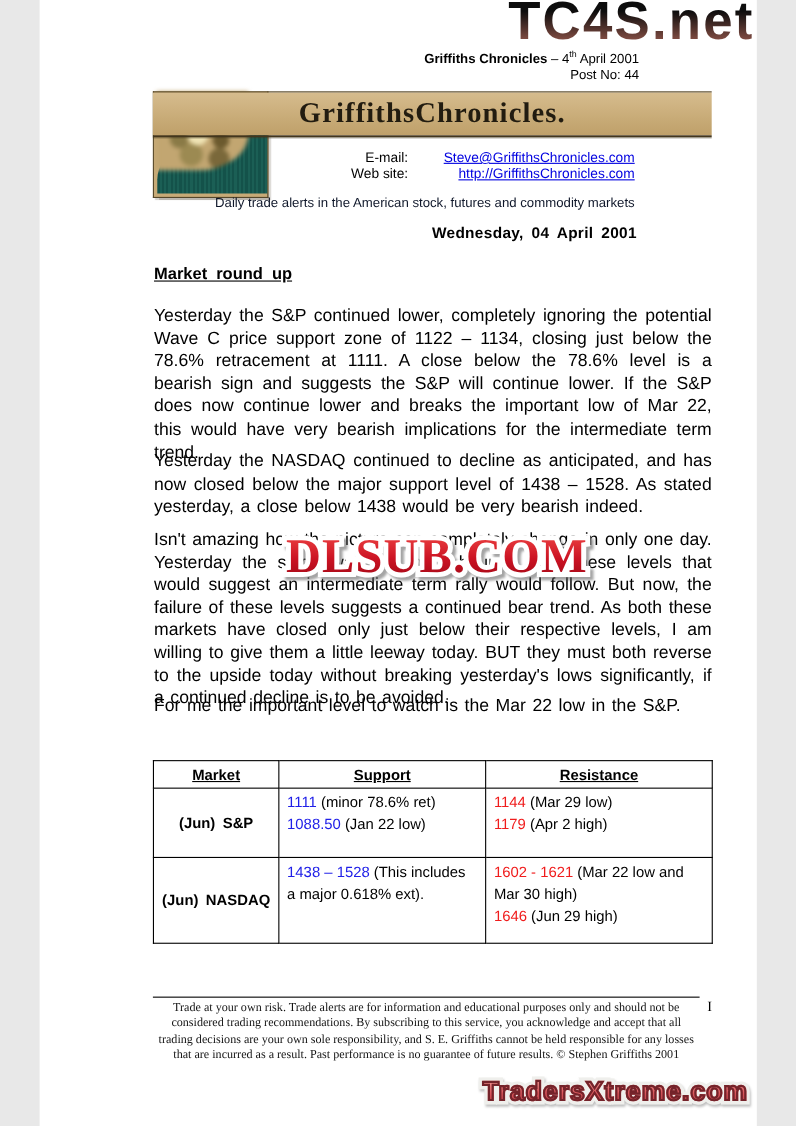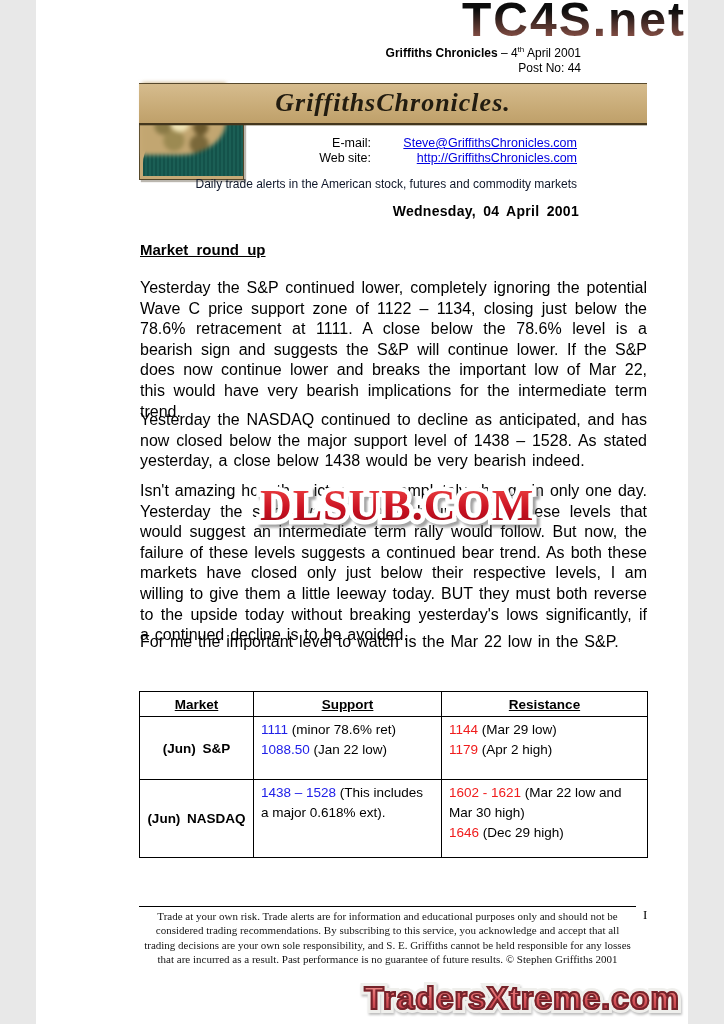--- a/index.html
+++ b/index.html
@@ -23,21 +23,21 @@
   .doc-head{position:absolute;top:43px;right:107px;text-align:right;
     font-size:12px;line-height:13px;white-space:nowrap;}
   .doc-head .l1 b{font-weight:bold;}
   .doc-head sup{font-size:8px;}
   .doc-head .l2{margin-top:2px;}
   
   .banner{position:absolute;left:103px;top:83px;width:508px;height:97px;}
   .band{position:absolute;left:0;top:0;right:0;height:39px;
     background:linear-gradient(180deg,#d6bc8e 0%,#c8ab77 60%,#bfa06a 100%);
     border-top:1px solid #57492c;border-bottom:2px solid #43361d;
-    box-shadow:0 1px 0 rgba(80,70,40,.35);font-style:italic;}
+    box-shadow:0 1px 0 rgba(80,70,40,.35);}
   .band-title{position:absolute;left:0;right:0;top:4px;text-align:center;
     font-family:"Liberation Serif",serif;font-weight:bold;font-size:26px;
     letter-spacing:1px;color:#221c10;}
   .left-col{position:absolute;left:0;top:0;width:105px;height:97px;
     background:#c7aa76;border:1px solid #55472a;border-top:none;box-sizing:border-box;
     box-shadow:2px 2px 1px rgba(60,50,25,.35);}
   .teal-shape{position:absolute;left:3px;right:0;top:34px;bottom:3px;
     background:repeating-linear-gradient(90deg,#14524a 0 2px,#1b5f55 2px 4px);
     border-top-left-radius:78px 46px;}
   .traders-photo{position:absolute;left:2px;top:0px;width:84px;height:72px;
@@ -89,21 +89,21 @@
   tr.r1{height:63px;} tr.r2{height:78px;}
   .blue{color:#2020e8;} .red{color:#f01c1c;}
   
   .foot-rule{position:absolute;left:103px;top:906px;width:497px;border-top:1.5px solid #000;}
   .disclaimer{position:absolute;left:103px;top:909px;width:497px;
     font-family:"Liberation Serif",serif;font-size:11px;line-height:14.4px;
     text-align:center;color:#141414;}
   .pagenum{position:absolute;left:607px;top:907px;
     font-family:"Liberation Serif",serif;font-size:13px;}
   
-  .tx-badge{position:absolute;right:8px;top:979px;font-weight:bold;font-size:32px;
+  .tx-badge{position:absolute;right:8px;top:979px;font-weight:bold;font-size:24px;
     letter-spacing:1px;line-height:1.2;white-space:nowrap;
     filter:drop-shadow(1px 2px 1px rgba(0,0,0,.25));}
   .tx-badge .stroke{position:absolute;left:0;top:0;color:#f1f1ee;
     -webkit-text-stroke:8px #efefec;}
   .tx-badge .fill{position:relative;color:#cc4a52;-webkit-text-stroke:2px #74232a;}
   @supports (-webkit-background-clip:text){
     .tx-badge .fill{background:linear-gradient(180deg,#f29d98 5%,#d9565c 55%,#b03540 100%);
       -webkit-background-clip:text;background-clip:text;color:transparent;
       -webkit-text-stroke:2px #74232a;}
   }
@@ -180,21 +180,21 @@
         <div><span class="red">1179</span><span> (Apr 2 high)</span></div>
       </td>
     </tr>
     <tr class="r2">
       <td class="market">(Jun) NASDAQ</td>
       <td class="val">
         <div><span class="blue">1438 – 1528</span><span> (This includes a major 0.618% ext).</span></div>
       </td>
       <td class="val">
         <div><span class="red">1602 - 1621</span><span>  (Mar 22 low and Mar 30 high)</span></div>
-        <div><span class="red">1646</span><span> (Dec 29 high)</span></div>
+        <div><span class="red">1646</span><span> (Jun 29 high)</span></div>
       </td>
     </tr>
   </tbody>
     </table>
 
   <div class="foot-rule"></div>
   <div class="disclaimer">Trade at your own risk. Trade alerts are for information and educational purposes only and should not be considered trading recommendations. By subscribing to this service, you acknowledge and accept that all trading decisions are your own sole responsibility, and S. E. Griffiths cannot be held responsible for any losses that are incurred as a result.  Past performance is no guarantee of future results.  © Stephen Griffiths 2001</div>
   <div class="pagenum">I</div>
 
   <div class="tx-badge">

